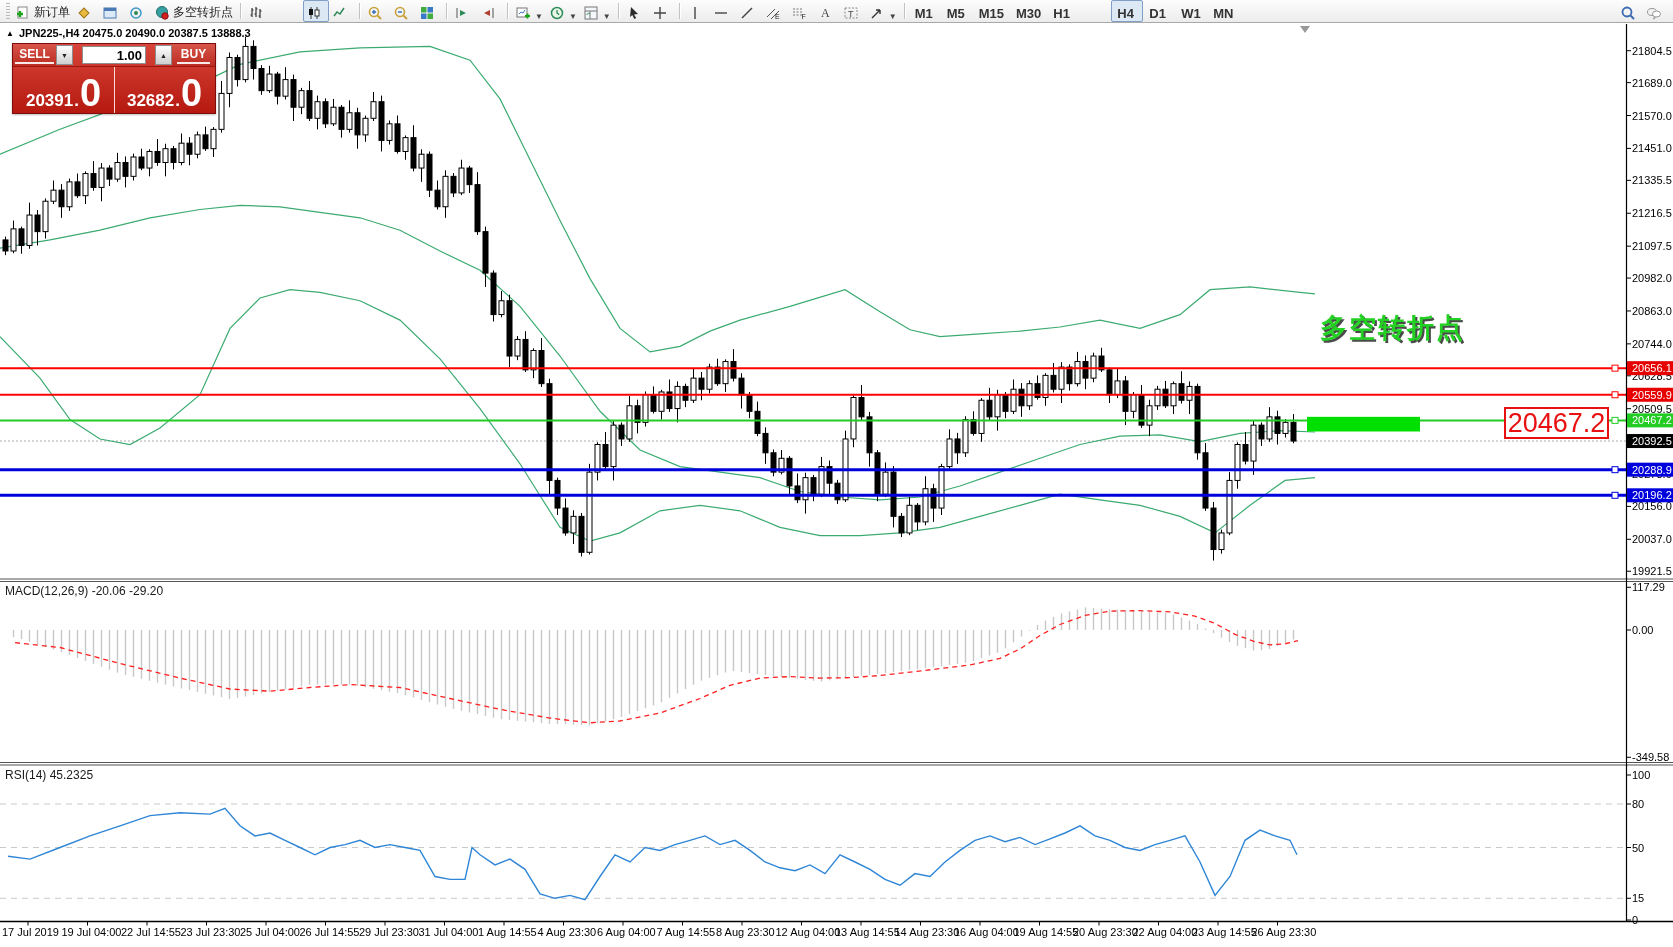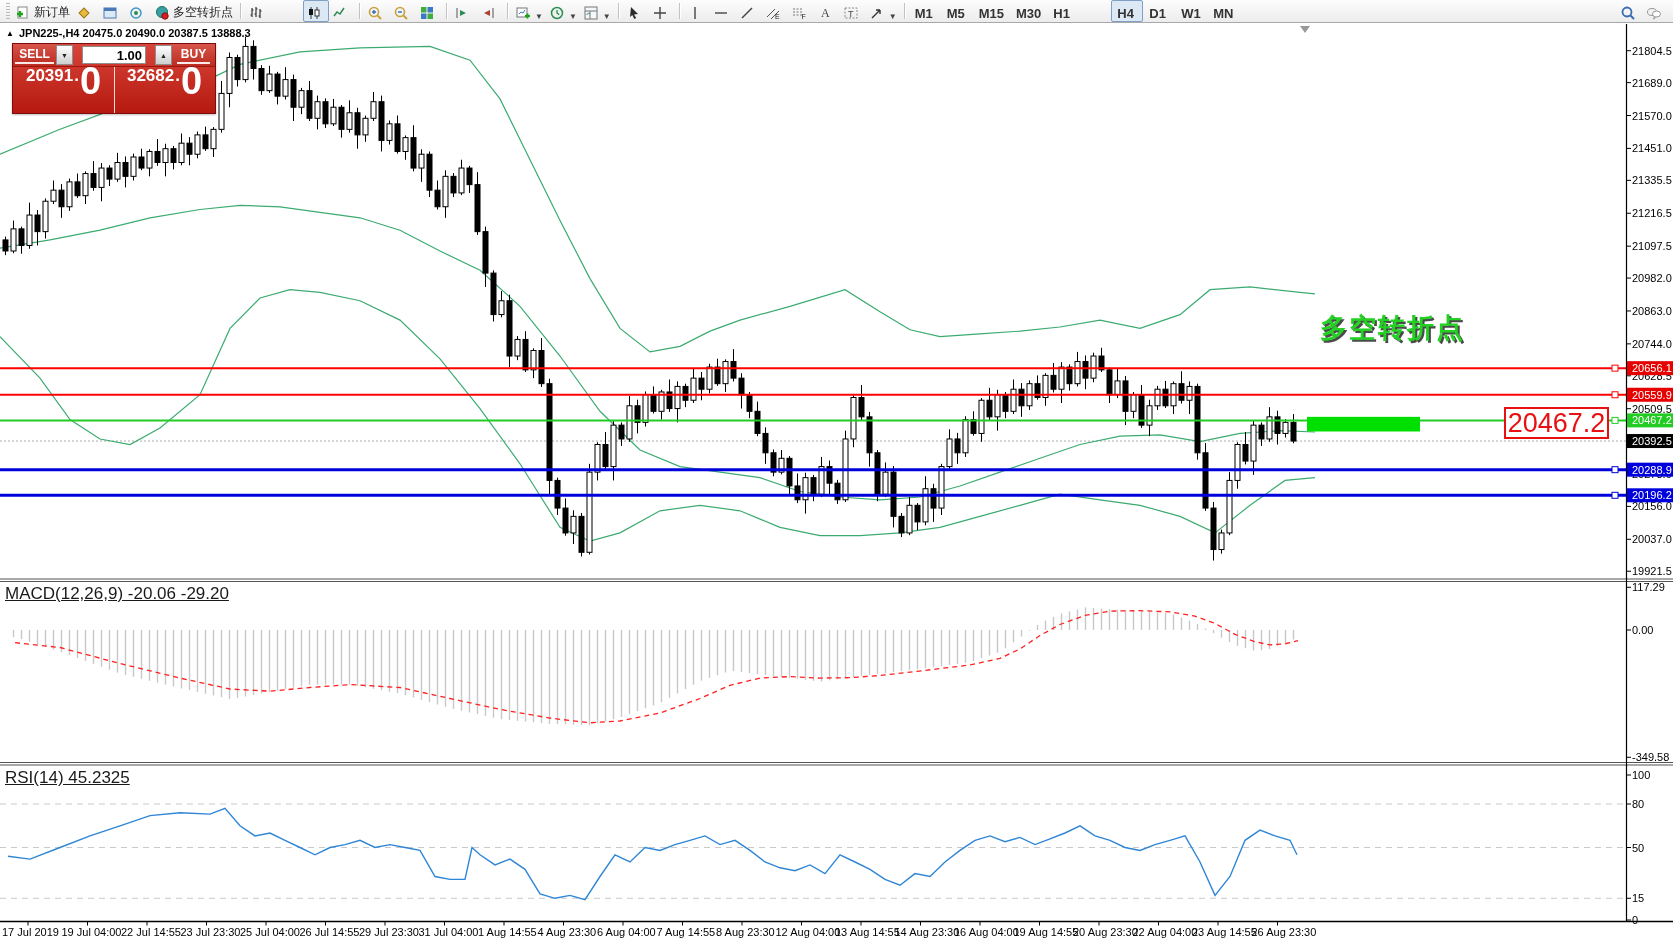--- a/index.html
+++ b/index.html
@@ -29,31 +29,31 @@
   #trade .row1{display:flex;height:22px;align-items:stretch;border-bottom:1px solid #9c1710;}
   .tp-btn{width:54px;display:flex;flex-direction:column;align-items:center;justify-content:center;
     color:#fff;font-size:12px;font-weight:bold;background:linear-gradient(180deg,#d6554a,#bc2b20);}
   .tp-btn span{border-bottom:2px solid rgba(255,255,255,.9);padding:0 4px 1px;}
   .vol{flex:1;display:flex;align-items:center;justify-content:center;background:transparent;gap:9px;}
   .spin{width:15px;height:18px;background:linear-gradient(180deg,#ffffff,#cfcfcf);
     border:1px solid #8e8e8e;font-size:7px;color:#222;display:flex;align-items:center;justify-content:center;}
   .vol input{width:56px;height:16px;border:1px solid #8e8e8e;font:bold 13px "Liberation Sans",sans-serif;
     text-align:right;padding:0 3px;}
   #trade .row2{display:flex;height:46px;position:relative;}
-  #trade .half{flex:1;display:flex;align-items:flex-start;justify-content:center;color:#fff;padding-bottom:4px;}
+  #trade .half{flex:1;display:flex;align-items:flex-end;justify-content:center;color:#fff;padding-bottom:4px;}
   #trade .divider{position:absolute;left:50%;top:0;width:1px;height:100%;background:#f7d9d6;}
   .pp{font-size:17px;font-weight:bold;line-height:1;}
   .pd{font-size:17px;font-weight:bold;line-height:1;margin:0 1px;}
   .pb{font-size:38px;font-weight:bold;line-height:.78;}
   
   #turnpt{position:absolute;left:1308px;top:310px;z-index:3;font-size:27px;font-weight:bold;
     color:#22d122;text-shadow:2px 2px 0 #4a4a4a;letter-spacing:2px;margin-left:12px;}
   #pricebox{position:absolute;left:1504px;top:407px;width:101px;height:28px;z-index:3;background:#fff;
     border:2px solid #e81010;color:#e81010;font-size:27px;display:flex;align-items:center;justify-content:center;}
-  .indlabel{position:absolute;z-index:3;font-size:17px;color:#1a1a1a;text-decoration:underline;}
+  .indlabel{position:absolute;z-index:3;font-size:12px;color:#1a1a1a;}
   #macdlabel{left:5px;top:584px;}
   #rsilabel{left:5px;top:768px;}
   #chart{position:absolute;left:0;top:0;z-index:1;}
 </style>
 </head>
 <body>
 <div id="stage">
 
   <svg id="chart" width="1673" height="947">
       <defs>

